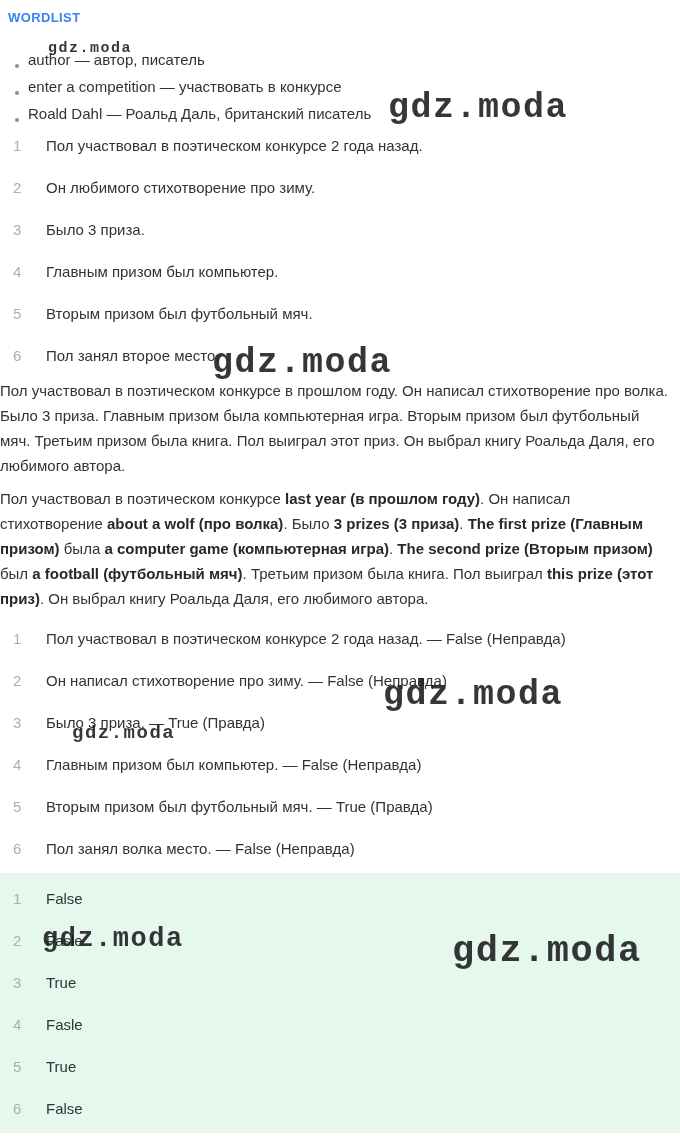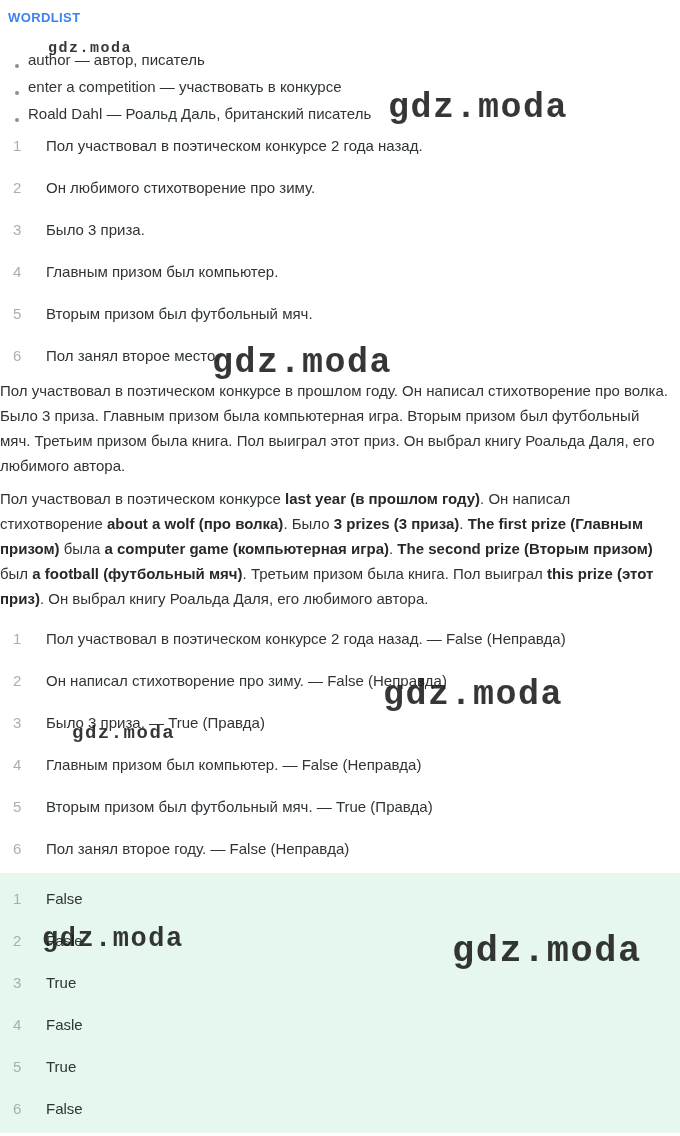--- a/index.html
+++ b/index.html
@@ -159,21 +159,21 @@
     <li>
       <span class="num">4</span>
       <span class="txt">Главным призом был компьютер. — False (Неправда)</span>
     </li>
     <li>
       <span class="num">5</span>
       <span class="txt">Вторым призом был футбольный мяч. — True (Правда)</span>
     </li>
     <li>
       <span class="num">6</span>
-      <span class="txt">Пол занял второе году. — False (Неправда)</span>
+      <span class="txt">Пол занял волка место. — False (Неправда)</span>
     </li>
   </ol>
 
   <div class="answers-short">
     <ol class="numlist">
       <li>
         <span class="num">1</span>
         <span class="txt">False</span>
       </li>
       <li>

